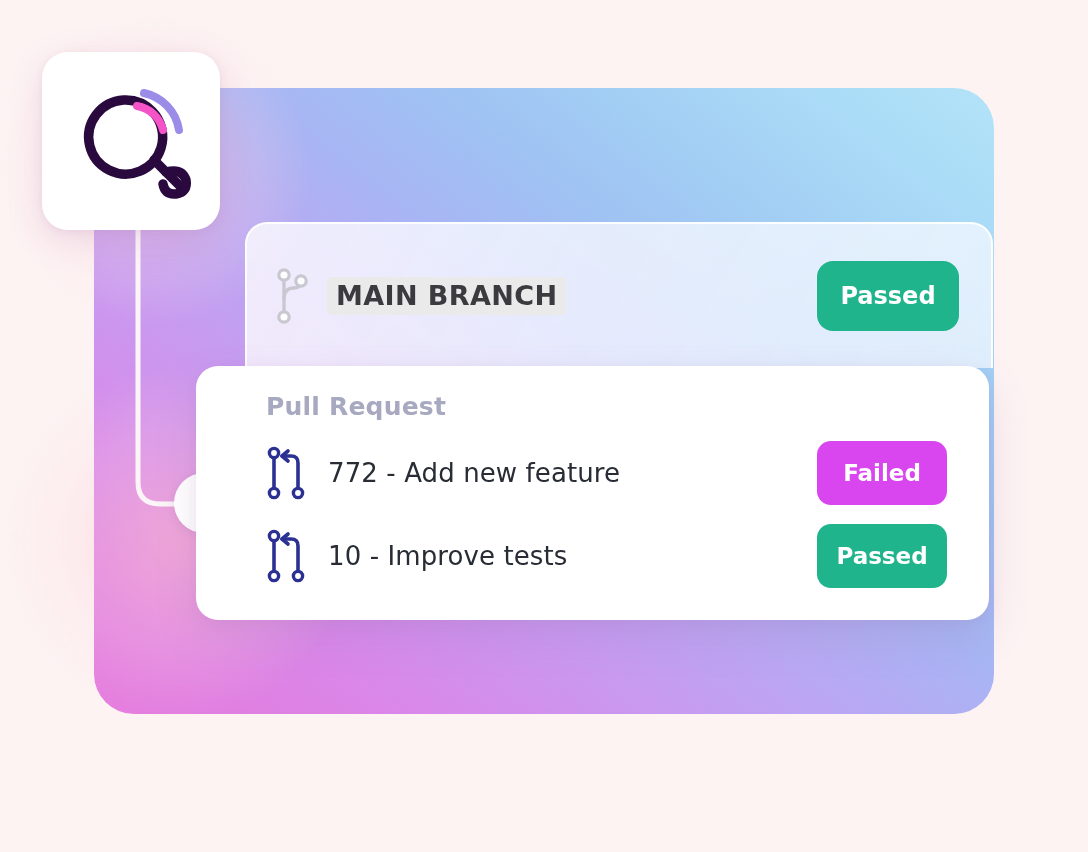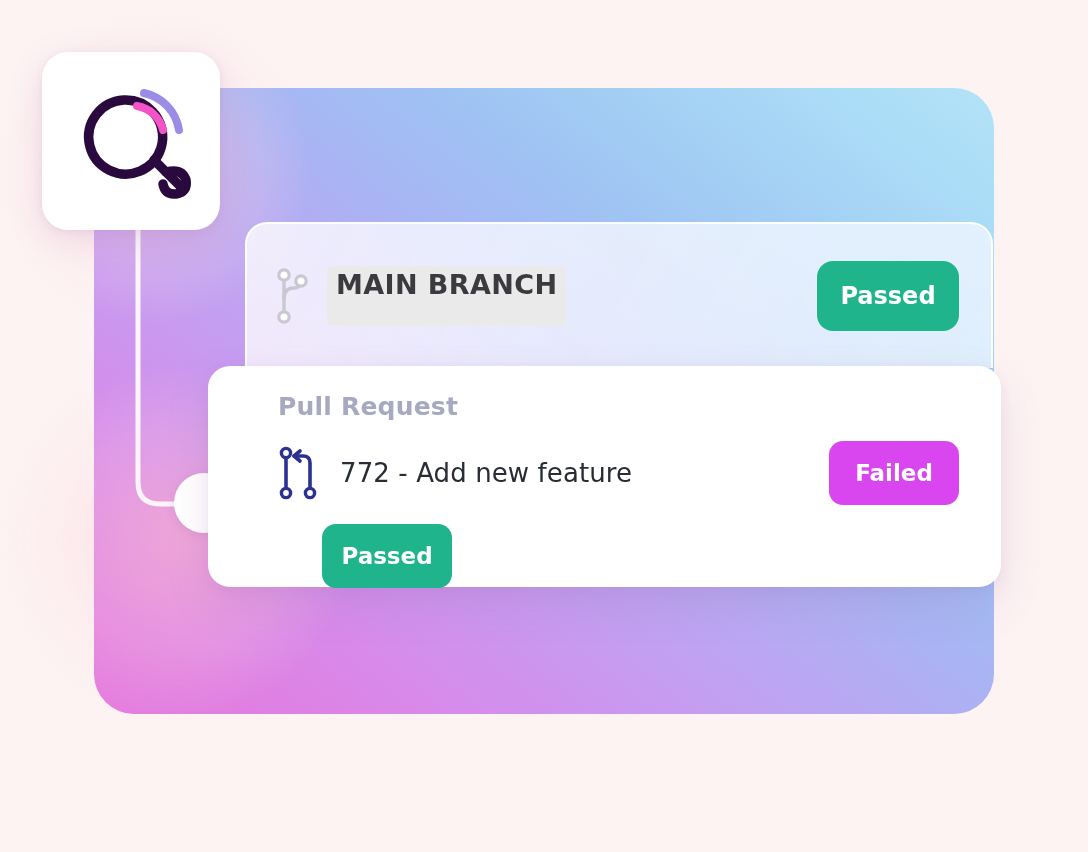--- a/index.html
+++ b/index.html
@@ -123,20 +123,21 @@
     border: 2px solid rgba(255,255,255,0.92);
     border-bottom: none;
     display: flex;
     align-items: center;
     padding: 0 32px 0 28px;
     overflow: hidden;
   }
 
   .branch-left {
     display: flex;
+    align-items: center;
     gap: 18px;
     flex: 1;
   }
 
   .branch-icon { flex: none; opacity: 0.95; }
 
   .branch-label {
     font-size: 27px;
     font-weight: 700;
     letter-spacing: 0.4px;
@@ -173,24 +174,24 @@
     font-size: 23px;
     border-radius: 14px;
   }
 
   .badge-pass { background: #20B48C; margin-left: 44px; }
   .badge-fail { background: #d946ef; }
 
   
   .pr-card {
     position: absolute;
-    left: 208px;
+    left: 196px;
     top: 366px;
     width: 793px;
-    height: 221px;
+    height: 254px;
     background: #ffffff;
     border-radius: 22px;
     box-shadow: 0 18px 40px rgba(150,105,165,0.18),
                 0 3px 12px rgba(150,105,165,0.08);
     padding: 26px 42px 12px 70px;
   }
 
   .pr-title {
     font-size: 25px;
     font-weight: 700;
@@ -268,20 +269,33 @@
           <circle cx="8" cy="7" r="4.6" fill="#FFFFFF" stroke="#2B3192" stroke-width="3.4"></circle>
           <circle cx="8" cy="47" r="4.6" fill="#FFFFFF" stroke="#2B3192" stroke-width="3.4"></circle>
           <circle cx="32" cy="47" r="4.6" fill="#FFFFFF" stroke="#2B3192" stroke-width="3.4"></circle>
         </svg>
         <span class="pr-text">772 - Add new feature</span>
       </div>
       <div class="badge badge-sm badge-fail">Failed</div>
     </div>
 
     <div class="pr-row">
+      <div class="pr-row-left">
+        <svg class="pr-icon" width="40" height="54" viewBox="0 0 40 54">
+          <g fill="none" stroke="#2B3192" stroke-width="3.6" stroke-linecap="round" stroke-linejoin="round">
+            <line x1="8" y1="12" x2="8" y2="42"></line>
+            <path d="M 32 42 L 32 17 Q 32 10 25 10 L 16 10"></path>
+            <path d="M 22 5 L 16 10 L 22 15"></path>
+          </g>
+          <circle cx="8" cy="7" r="4.6" fill="#FFFFFF" stroke="#2B3192" stroke-width="3.4"></circle>
+          <circle cx="8" cy="47" r="4.6" fill="#FFFFFF" stroke="#2B3192" stroke-width="3.4"></circle>
+          <circle cx="32" cy="47" r="4.6" fill="#FFFFFF" stroke="#2B3192" stroke-width="3.4"></circle>
+        </svg>
+        <span class="pr-text">10 - Improve tests</span>
+      </div>
       <div class="badge badge-sm badge-pass">Passed</div>
     </div>
 
   </div>
 
   <div class="logo-tile">
     <svg class="logo-svg" width="130" height="130" viewBox="0 0 130 130">
 
       <path d="M 86.5 35.5 A 37 37 0 1 0 95 72 A 37 37 0 0 0 86.5 35.5" fill="none" stroke="#2A0A3E" stroke-width="9.5" stroke-linecap="round"></path>
 

